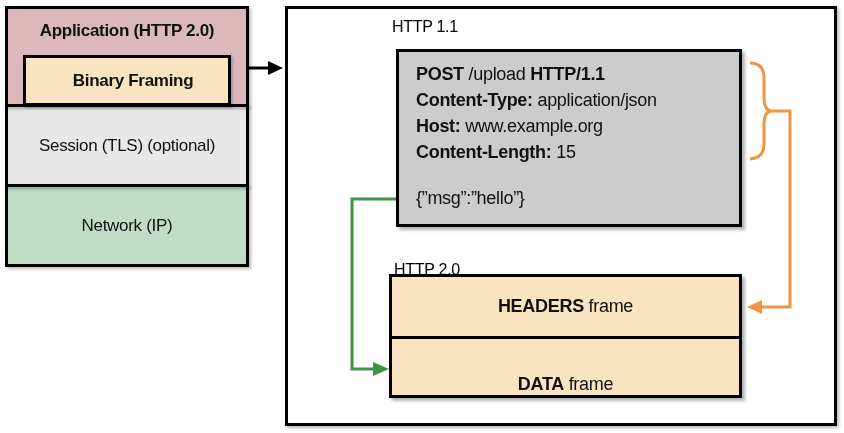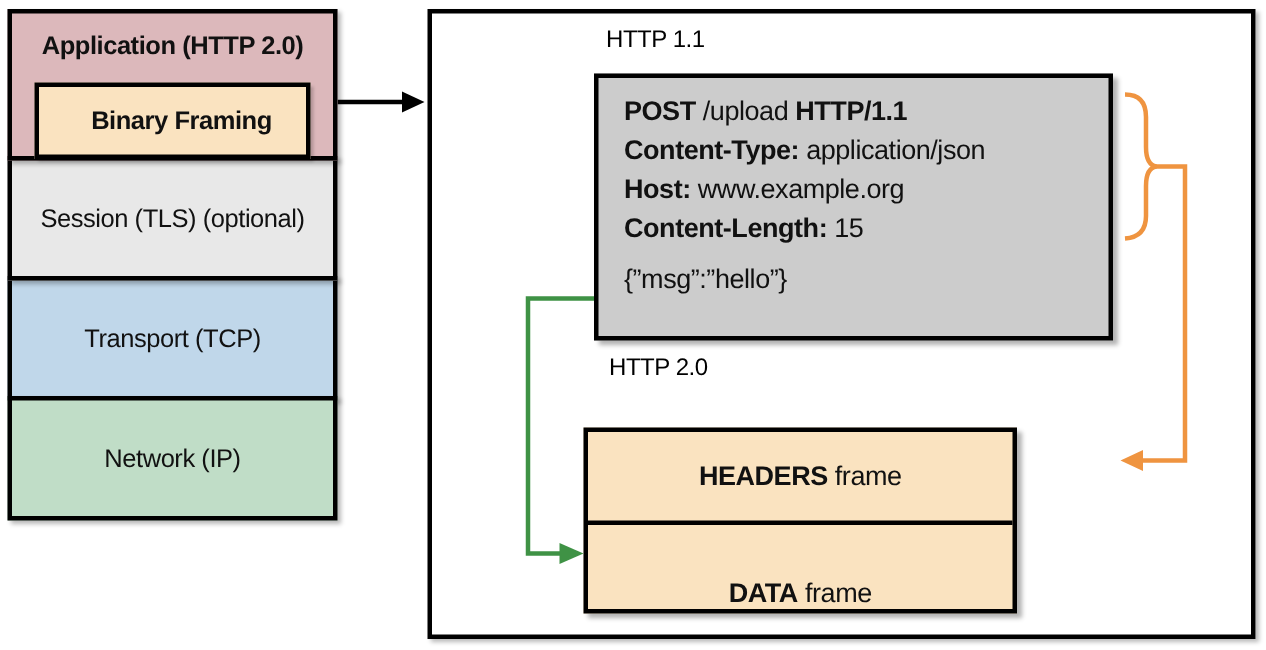--- a/index.html
+++ b/index.html
@@ -10,21 +10,21 @@
   }
   *{margin:0;padding:0;box-sizing:border-box;}
   html,body{background:#ffffff;}
   body{
     width:844px;height:433px;position:relative;overflow:hidden;
     font-family:"Liberation Sans", sans-serif;color:#111;
   }
   .canvas{position:absolute;inset:0;}
 
   
-  .stack{position:absolute;left:5px;top:6px;width:220px;}
+  .stack{position:absolute;left:5px;top:6px;width:244px;}
   .layer{
     position:relative;width:100%;
     border:3px solid var(--border-black);
     display:flex;align-items:center;justify-content:center;
     text-align:center;font-size:17px;letter-spacing:-0.3px;
     box-shadow:2px 2px 3px rgba(0,0,0,0.28);
   }
   .layer + .layer{margin-top:-3px;align-items:center;}
   .layer.app{height:101px;background:var(--app-pink);align-items:flex-start;z-index:2;}
   .layer.app .app-label{margin-top:12px;font-weight:bold;font-size:17px;}
@@ -37,33 +37,33 @@
   .layer.session{height:83px;background:var(--session-gray);z-index:1;}
   .layer.transport{height:83px;background:var(--transport-blue);}
   .layer.network{height:83px;background:var(--network-green);}
 
   
   .panel{
     position:absolute;left:285px;top:6px;width:552px;height:420px;
     background:#ffffff;border:3px solid var(--border-black);
     box-shadow:2px 2px 3px rgba(0,0,0,0.28);
   }
-  .panel-label{position:absolute;font-size:16px;letter-spacing:-0.3px;color:#000;margin-left:12px;}
+  .panel-label{position:absolute;font-size:16px;letter-spacing:-0.3px;color:#000;}
   .panel-label.http11{left:104px;top:9px;}
-  .panel-label.http20{left:106px;top:228px;}
+  .panel-label.http20{left:106px;top:252px;}
   .request-box{
     position:absolute;left:108px;top:40px;width:346px;height:178px;
     background:var(--request-gray);border:3px solid var(--border-black);
     padding:9px 10px 16px 17px;box-shadow:3px 3px 3px rgba(0,0,0,0.3);
   }
   .req-line{font-size:18px;line-height:26px;letter-spacing:-0.3px;white-space:pre;}
   .req-line b{font-weight:bold;}
-  .req-body{margin-top:8px;font-size:18px;line-height:26px;letter-spacing:-0.3px;white-space:pre;}
+  .req-body{margin-top:20px;font-size:18px;line-height:26px;letter-spacing:-0.3px;white-space:pre;}
   .frames-box{
-    position:absolute;left:101px;top:276px;width:289px;
+    position:absolute;left:101px;top:265px;width:353px;
     border:3px solid var(--border-black);background:var(--frame-tan);
     box-shadow:3px 3px 3px rgba(0,0,0,0.3);
   }
   .frame-row{
     height:59px;display:flex;align-items:center;justify-content:center;
     font-size:18px;letter-spacing:-0.3px;white-space:pre;
   }
   .frame-row + .frame-row{border-top:3px solid var(--border-black);align-items:flex-end;}
   .frame-row b{font-weight:bold;}
 
@@ -83,23 +83,20 @@
 
   <div class="stack">
     <div class="layer app">
       <div class="app-label">Application (HTTP 2.0)</div>
       <div class="binary">
         <span>Binary Framing</span>
       </div>
     </div>
     <div class="layer session">
       <span>Session (TLS) (optional)</span>
-    </div>
-    <div class="layer transport">
-      <span>Transport (TCP)</span>
     </div>
     <div class="layer network">
       <span>Network (IP)</span>
     </div>
   </div>
 
   <div class="panel">
     <div class="panel-label http11">HTTP 1.1</div>
 
     <div class="request-box">

